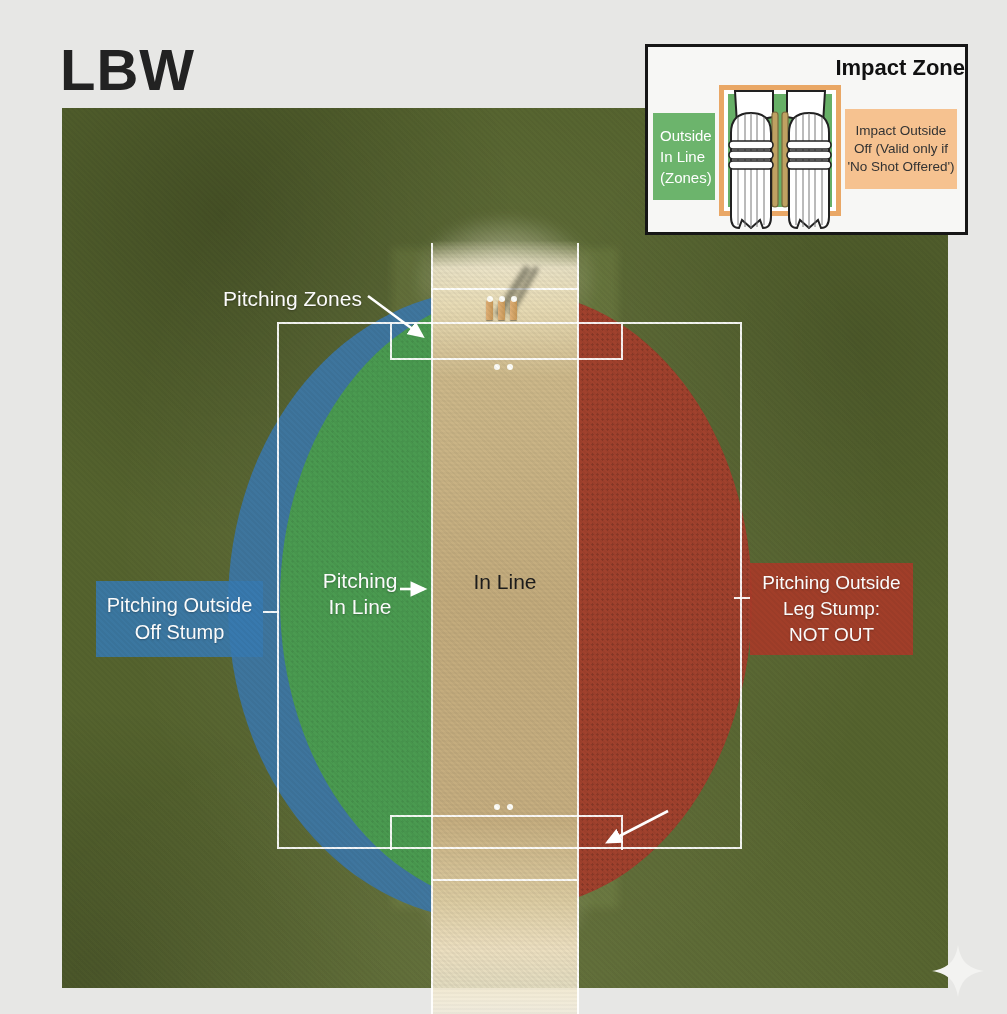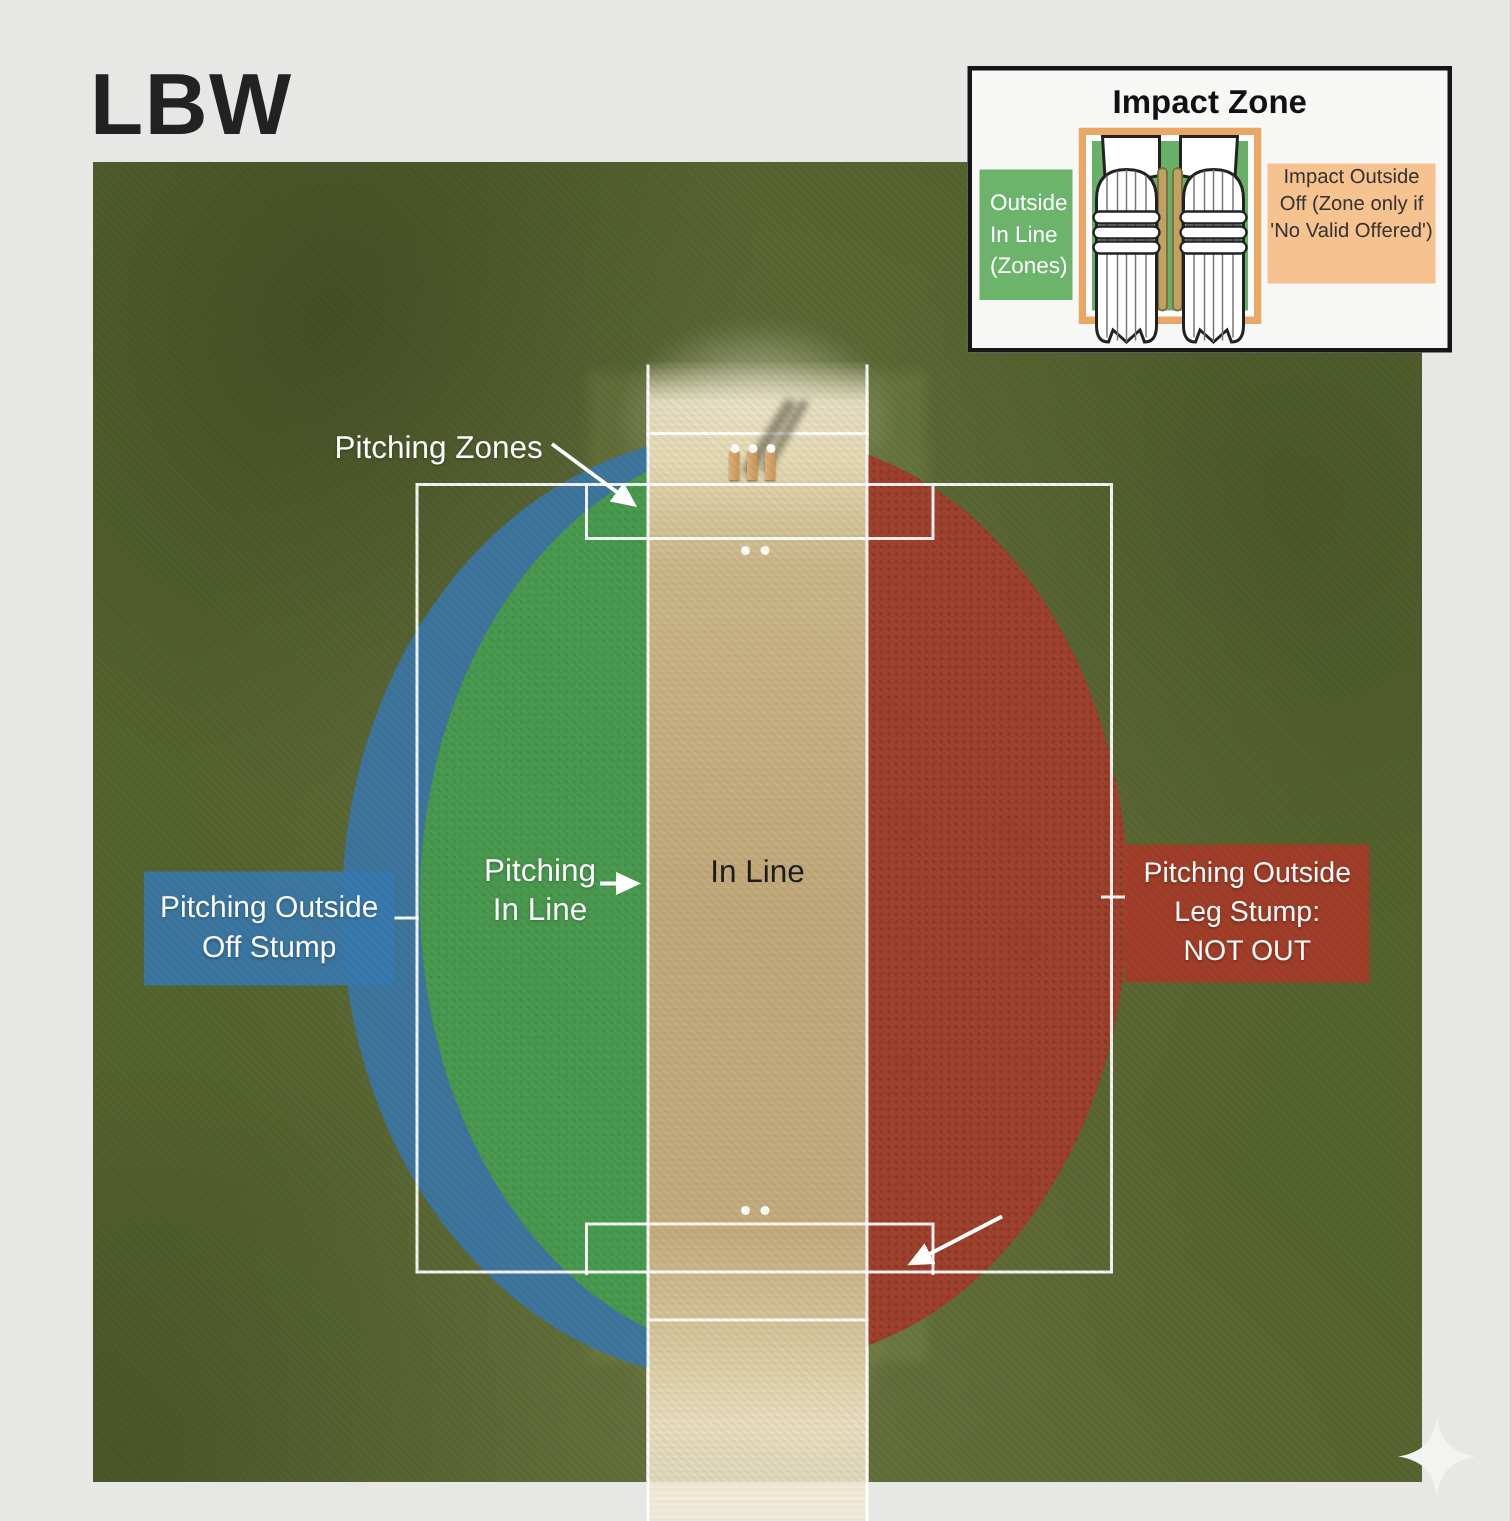--- a/index.html
+++ b/index.html
@@ -101,26 +101,26 @@
 
   
   #arrows{left:0;top:0;width:1007px;height:1014px;pointer-events:none;}
 
   
   #sparkle{left:932px;top:945px;width:52px;height:52px;}
 
   
   #inset{left:645px;top:44px;width:323px;height:191px;background:#f7f7f5;
          border:3px solid #161616;box-sizing:border-box;z-index:50;}
-  #inset-title{left:0;top:8px;width:100%;text-align:center;font-size:22px;font-weight:bold;color:#111;}
+  #inset-title{left:0;top:8px;width:100%;text-align:right;font-size:22px;font-weight:bold;color:#111;}
   #inset-green-label{left:5px;top:66px;width:62px;height:87px;background:#6cb46c;color:#fff;
       font-size:15px;line-height:21px;display:flex;flex-direction:column;justify-content:center;
       padding-left:7px;box-sizing:border-box;}
   #inset-orange-label{left:197px;top:62px;width:112px;height:80px;background:#f6c290;color:#333;
-      font-size:13.5px;line-height:18px;display:flex;flex-direction:column;
+      font-size:13.5px;line-height:18px;display:flex;flex-direction:column;justify-content:center;
       text-align:center;}
   #pads-illustration{left:71px;top:38px;width:122px;height:152px;}
 </style>
 </head>
 <body>
 
 <div id="canvas">
 
   <div id="lbw-title" class="abs">LBW</div>
 
@@ -232,18 +232,18 @@
         <path d="M12 132 L12 48 Q12 28 32 28 Q52 28 52 48 L52 132 Q52 143 44 143 L41 135 L32 143 L23 135 L20 143 Q12 143 12 132 Z" fill="#ffffff" stroke="#222" stroke-width="2"></path>
         <path d="M19 32 L19 140 M26 29 L26 142 M32 28 L32 143 M38 29 L38 142 M45 32 L45 140" stroke="#777" stroke-width="1" fill="none"></path>
         <rect x="10" y="56" width="44" height="8" rx="4" fill="#ffffff" stroke="#222" stroke-width="1.6"></rect>
         <rect x="10" y="66" width="44" height="8" rx="4" fill="#ffffff" stroke="#222" stroke-width="1.6"></rect>
         <rect x="10" y="76" width="44" height="8" rx="4" fill="#ffffff" stroke="#222" stroke-width="1.6"></rect>
       </g>
     </svg>
 
     <div id="inset-orange-label" class="abs">
       <div>Impact Outside</div>
-      <div>Off (Zone only if</div>
-      <div>'No Valid Offered')</div>
+      <div>Off (Valid only if</div>
+      <div>'No Shot Offered')</div>
     </div>
   </div>
 
 </div>
 
 </body></html>

